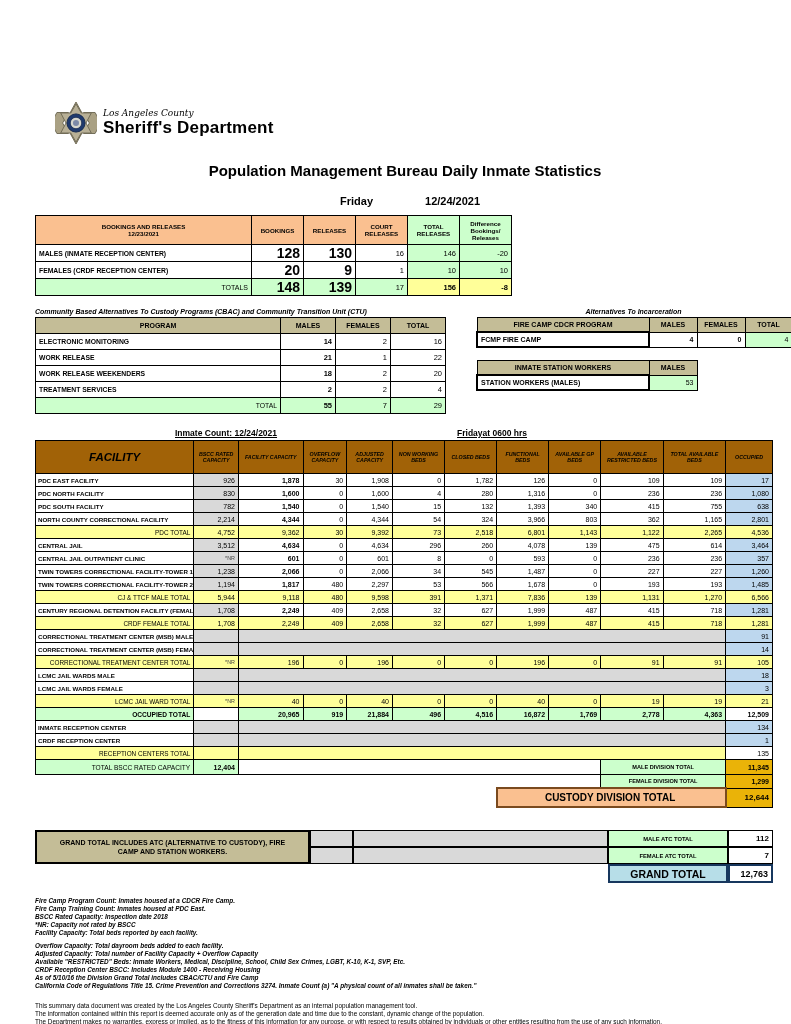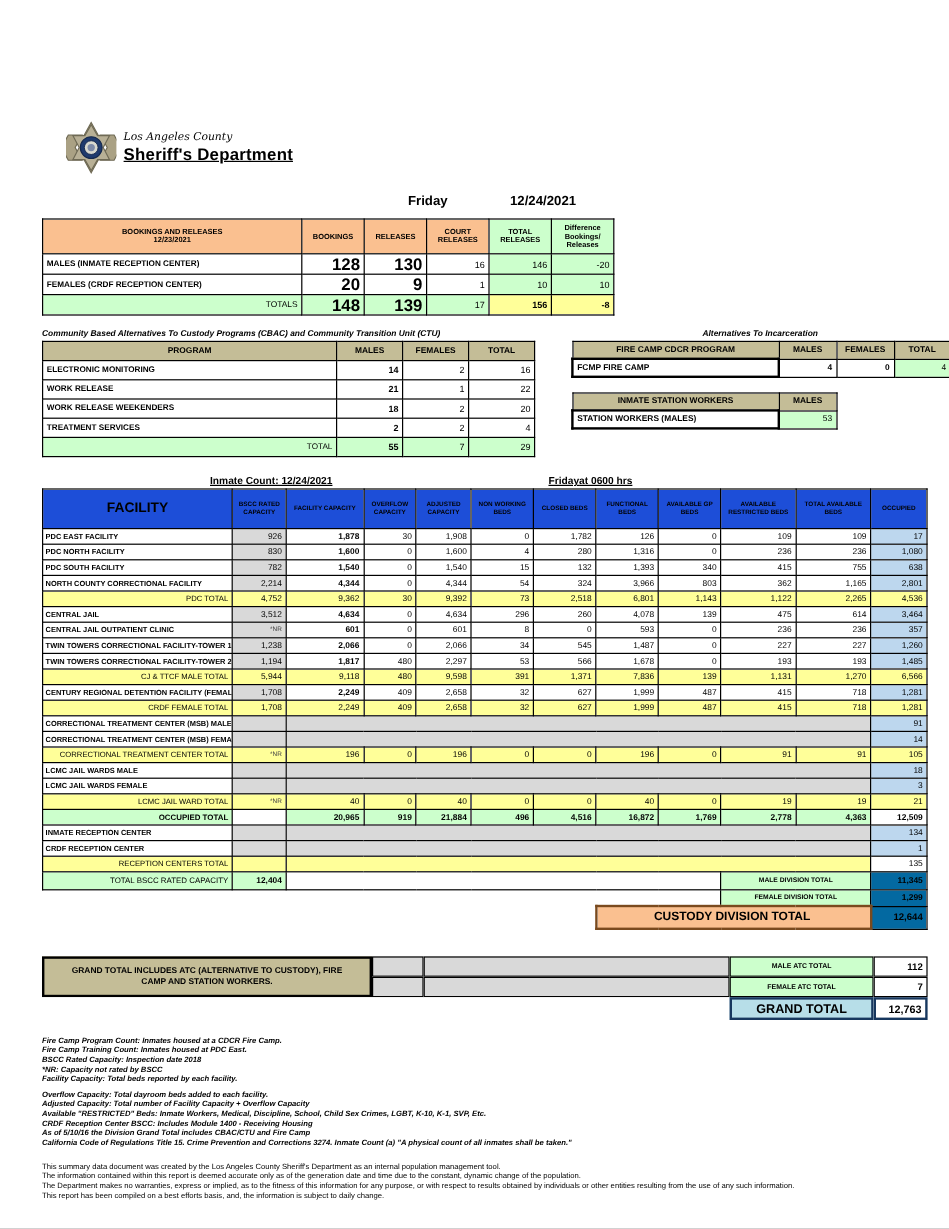--- a/index.html
+++ b/index.html
@@ -3,21 +3,21 @@
 <meta charset="utf-8">
 <style>
   html,body{margin:0;padding:0;background:#888;}
   .page{width:791px;height:1024px;background:#fff;margin:0 auto;position:relative;
         font-family:"Liberation Sans",sans-serif;color:#000;overflow:hidden;}
   .content{padding:100px 16px 0 35px;}
 
   
   .logo-row{display:flex;align-items:center;gap:6px;height:46px;margin-left:20px;}
   .logo-text .l1{font-family:"DejaVu Serif",serif;font-style:italic;font-size:9px;}
-  .logo-text .l2{font-weight:bold;font-size:14px;letter-spacing:.2px;text-decoration:underline;}
+  .logo-text .l2{font-weight:bold;font-size:17px;letter-spacing:.2px;}
   .doc-title{text-align:center;font-weight:bold;font-size:15px;margin-top:16px;}
   .date-row{display:flex;font-weight:bold;font-size:11px;margin-top:16px;}
   .date-row .day{margin-left:305px;}
   .date-row .date{margin-left:52px;}
 
   
   table{border-collapse:collapse;}
   td,th{border:1px solid #000;overflow:hidden;}
 
   
@@ -54,22 +54,22 @@
   .sm td.grn{background:#CCFFCC;}
   .sw{width:220px;table-layout:fixed;margin-top:12px;}
 
   
   .cap-row{display:flex;font-weight:bold;font-size:8.5px;margin:14px 0 2px 0;}
   .cap-row span{text-decoration:underline;}
   .cap-row .c1{margin-left:140px;}
   .cap-row .c2{margin-left:180px;}
   .cap-row .c3{}
   .ft{width:738px;table-layout:fixed;}
-  .ft thead th{background:#1d4ed8;font-size:5.3px;font-weight:bold;text-align:center;
-               white-space:normal;line-height:6.2px;height:30px;padding:1px;}
+  .ft thead th{background:#a16207;font-size:5.3px;font-weight:bold;text-align:center;
+               white-space:normal;line-height:6.2px;height:30px;padding:1px;font-style:italic;}
   .ft thead th.fac{font-size:11.5px;}
   .ft td{font-size:7px;height:12px;text-align:right;padding:0 3px 0 1px;white-space:nowrap;}
   .ft td.lbl{text-align:left;font-weight:bold;font-size:6.2px;padding-left:2px;}
   .ft tr.facility td.bscc{background:#D9D9D9;}
   .ft tr.facility td.fc{font-weight:bold;}
   .ft tr.facility td.occ{background:#BDD7EE;}
   .ft tr.subtotal td{background:#FFFF99;}
   .ft tr.subtotal td.lbl{text-align:right;font-weight:normal;font-size:6.4px;}
   .ft tr.grayspan td.bscc,.ft tr.grayspan td.span9{background:#D9D9D9;}
   .ft tr.grayspan td.occ{background:#BDD7EE;}
@@ -83,21 +83,21 @@
   .ft td.nr{font-size:5.4px;color:#444;}
   .ft td.green{background:#CCFFCC;}
   .ft td.right{text-align:right;}
   .ft td.bold{font-weight:bold;}
   .ft td.minilbl{font-size:5.6px;font-weight:bold;text-align:center;background:#CCFFCC;padding:0;}
   .ft td.whitebox{background:#fff;}
   .ft td.noborder{border:none;background:#fff;}
   .ft tr.bscc-row td{height:14px;}
   .ft tr.custody-row td{height:17px;}
   .ft td.custody{background:#FAC090;font-weight:bold;font-size:10px;text-align:center;border:2px solid #7a4a1e;}
-  .ft td.occ-white{background:#0369a1;font-weight:bold;}
+  .ft td.occ-white{background:#eab308;font-weight:bold;}
 
   
   .gt{display:grid;grid-template-columns:275px 43px 255px 120px 45px;margin-top:22px;width:738px;}
   .gt div{font-size:7px;box-sizing:border-box;}
   .gt .note{grid-row:1/span 2;background:#C4BD97;border:2px solid #000;font-weight:bold;
             font-size:7px;display:flex;align-items:center;justify-content:center;text-align:center;
             padding:2px 14px;line-height:9px;}
   .gt .gcell{background:#D9D9D9;border:1px solid #000;height:17px;}
   .gt .glbl{background:#CCFFCC;border:1px solid #000;font-size:5.8px;font-weight:bold;
             display:flex;align-items:center;justify-content:center;}
@@ -132,20 +132,21 @@
       <circle cx="22" cy="23" r="9.5" fill="#1f3a6e" stroke="#16294d" stroke-width="1"></circle>
       <circle cx="22" cy="23" r="6" fill="#d8d8cf" stroke="#16294d" stroke-width="0.8"></circle>
       <circle cx="22" cy="23" r="3.2" fill="#7d8aa8"></circle>
     </svg>
     <div class="logo-text">
       <div class="l1">Los Angeles County</div>
       <div class="l2">Sheriff's Department</div>
     </div>
   </div>
 
+  <div class="doc-title">Population Management Bureau Daily Inmate Statistics</div>
 
   <div class="date-row">
     <span class="day">Friday</span>
     <span class="date">12/24/2021</span>
   </div>
 
   <table class="bk">
     <colgroup>
           <col style="width:216px">
           <col style="width:52px">

